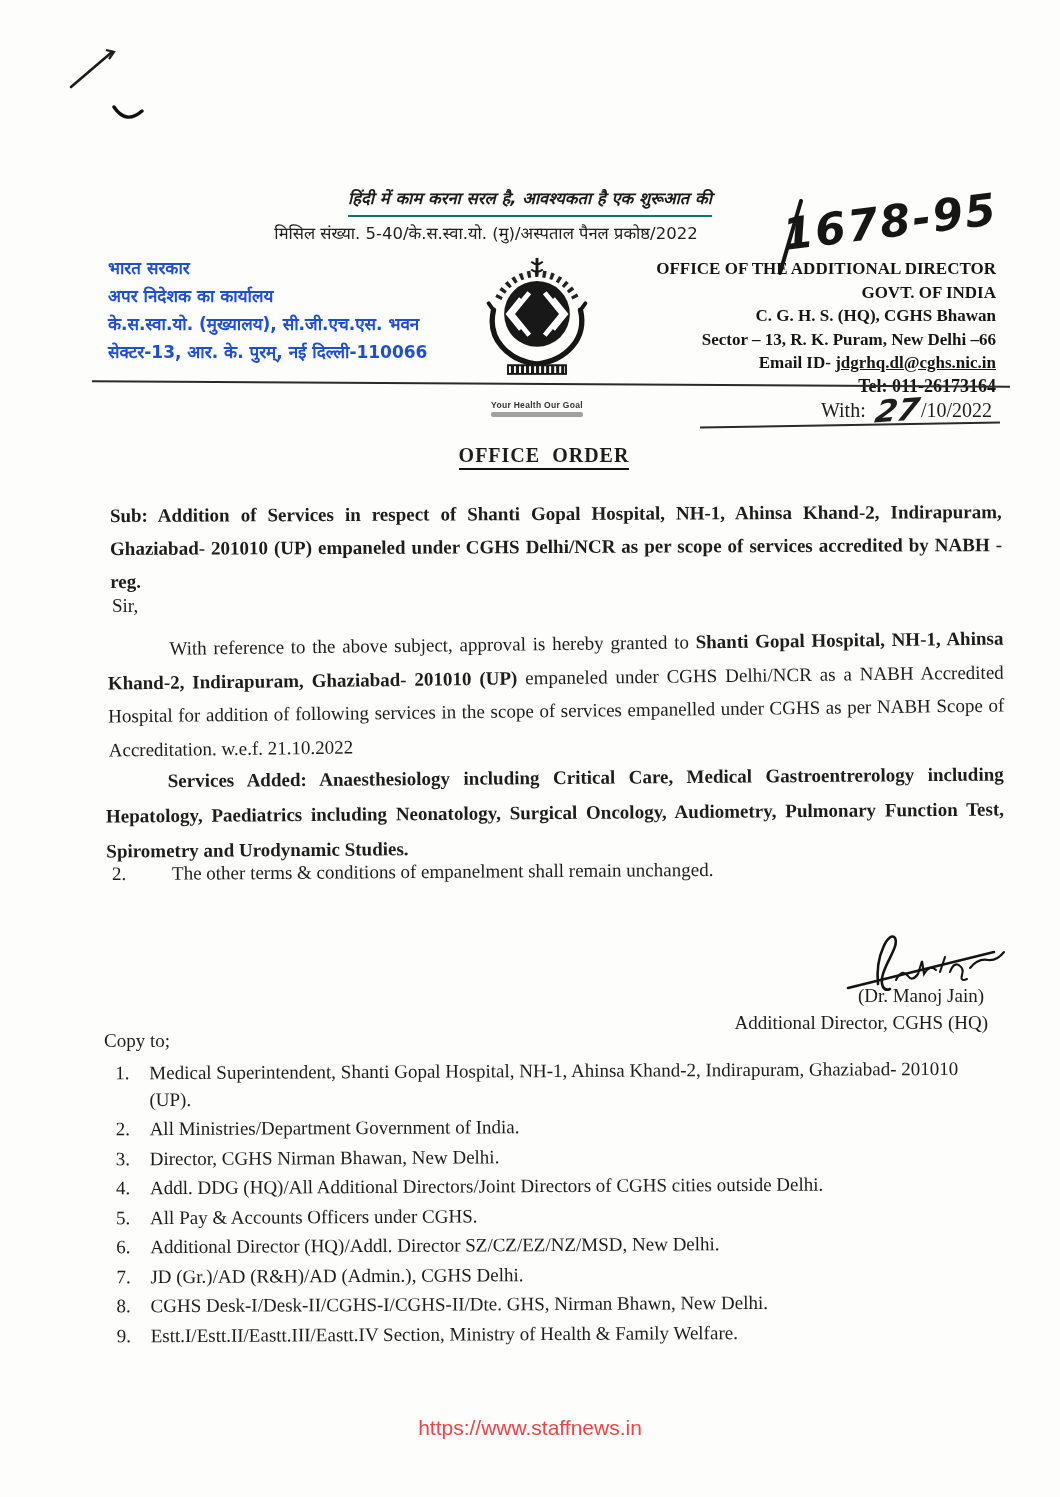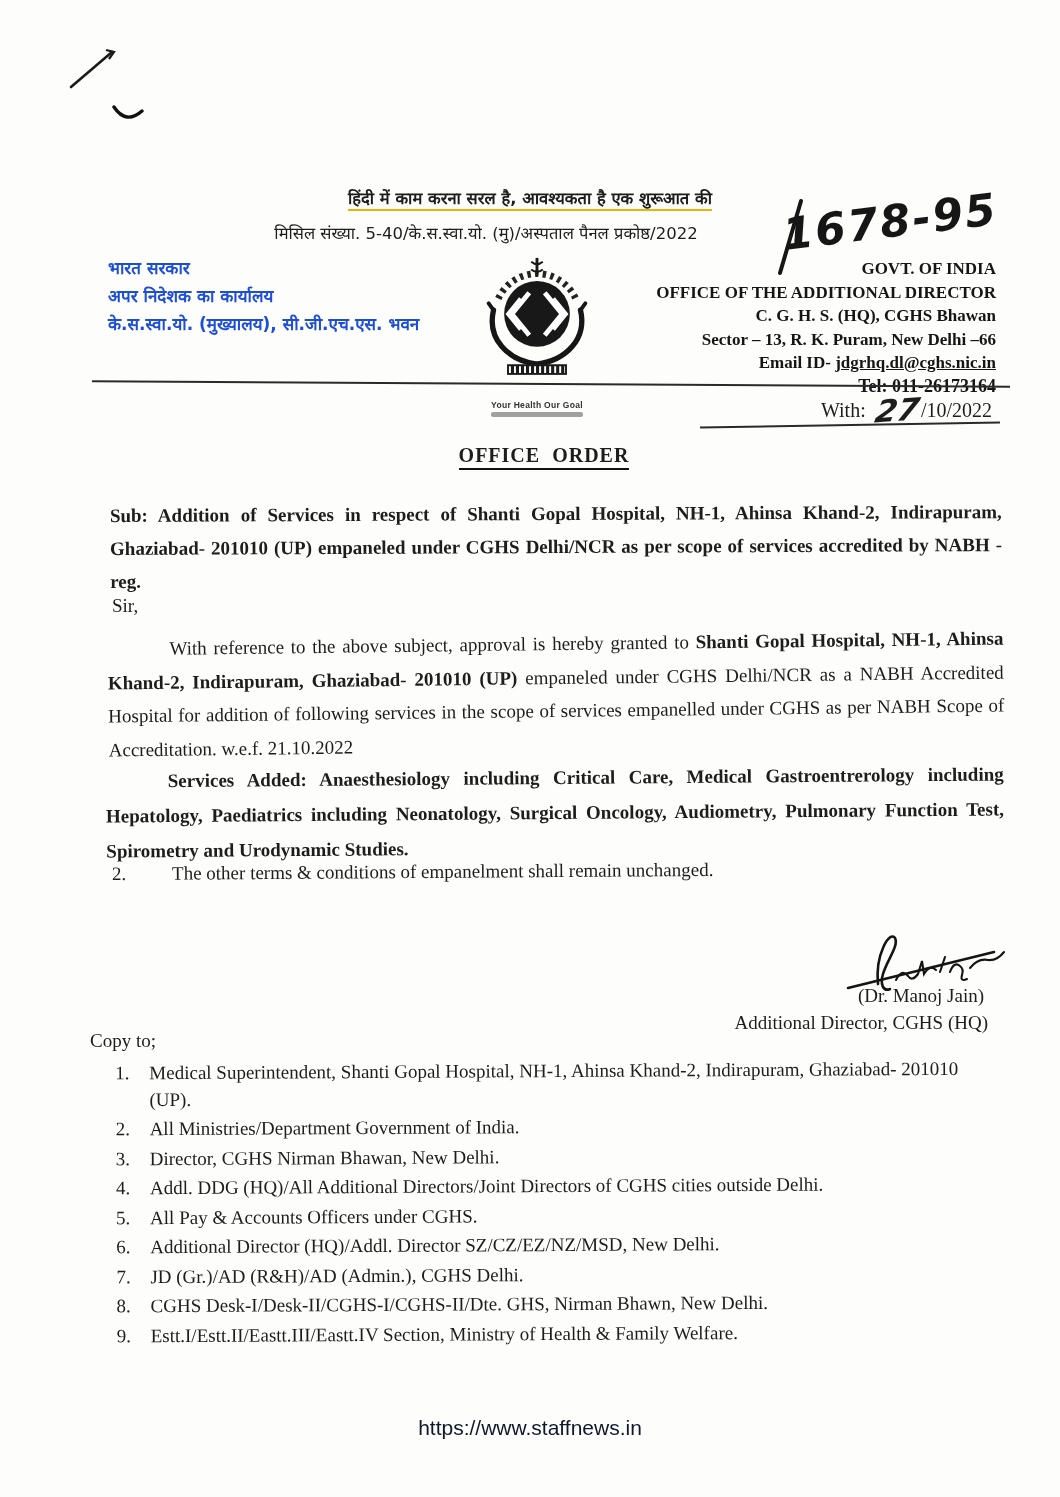--- a/index.html
+++ b/index.html
@@ -9,21 +9,21 @@
     font-family:"Liberation Serif", serif;
     color:#1d1d1d;
   }
   .abs{position:absolute;}
   .hindi{font-family:"DejaVu Sans","Liberation Sans",sans-serif;}
   .bold{font-weight:bold;}
   .center{text-align:center;}
   .just{text-align:justify;}
 
   .slogan{left:0;right:0;top:186px;font-size:16.5px;font-weight:bold;}
-  .slogan span{border-bottom:2px solid #eab308;padding-bottom:1px;}
+  .slogan span{border-bottom:2px solid #0f766e;padding-bottom:7px;font-style:italic;}
   .fileline{left:0;right:110px;top:221px;font-size:16.5px;margin-left:22px;}
   .diary{
     left:782px;top:196px;font-size:44px;font-weight:600;font-style:italic;
     font-family:"DejaVu Sans",sans-serif;letter-spacing:2px;
     transform:rotate(-7deg);white-space:nowrap;color:#161616;
   }
   .diary-slash{left:776px;top:198px;}
 
   .addr-hi{left:108px;top:254px;font-size:17px;line-height:28px;font-weight:bold;color:#1d4ed8;}
   .logo-block{left:478px;top:248px;width:118px;text-align:center;}
@@ -52,26 +52,26 @@
     transform:rotate(-.7deg);}
   .services{left:106px;width:898px;top:760px;font-size:19px;font-weight:bold;line-height:35px;
     text-indent:62px;transform:rotate(-.45deg);}
   .point2{left:112px;width:890px;top:860px;font-size:19px;display:flex;transform:rotate(-.4deg);}
   .point2 .num{width:60px;flex:none;}
 
   .sig-scribble{left:842px;top:924px;}
   .sig-name{right:76px;top:985px;font-size:19px;}
   .sig-desig{right:72px;top:1012px;font-size:19px;text-align:right;}
 
-  .copy-label{left:90px;top:1030px;font-size:19px;}
+  .copy-label{left:104px;top:1030px;font-size:19px;}
   .copy-list{left:116px;width:886px;top:1058px;font-size:19px;transform:rotate(-.3deg);}
   .copy-item{display:flex;line-height:26.5px;margin-bottom:3px;}
   .copy-item .num{width:34px;flex:none;}
 
-  .footer-url{left:0;right:0;top:1416px;font-size:21px;color:#0f172a;
+  .footer-url{left:0;right:0;top:1416px;font-size:21px;color:#ef4444;
     font-family:"Liberation Sans",sans-serif;text-align:center;}
 </style>
 </head>
 <body>
 
 <div class="abs" style="left:68px;top:46px;">
   <svg width="50" height="44" viewBox="0 0 50 44">
     <path d="M3,41 L44,6" stroke="#1b1b1b" stroke-width="2.6" fill="none" stroke-linecap="round"></path>
     <path d="M38,4 l8,2 l-5,7" stroke="#1b1b1b" stroke-width="2.2" fill="none"></path>
   </svg>
@@ -91,20 +91,21 @@
   <svg width="28" height="78" viewBox="0 0 28 78">
     <path d="M25,3 L4,75" stroke="#161616" stroke-width="4" fill="none" stroke-linecap="round"></path>
   </svg>
 </div>
 <div class="abs diary">1678-95</div>
 
 <div class="abs hindi addr-hi">
   <div>भारत सरकार</div>
   <div>अपर निदेशक का कार्यालय</div>
   <div>के.स.स्वा.यो. (मुख्यालय), सी.जी.एच.एस. भवन</div>
+  <div>सेक्टर-13, आर. के. पुरम्, नई दिल्ली-110066</div>
 </div>
 
 <div class="abs logo-block">
   <svg width="116" height="130" viewBox="0 0 120 134">
     <path d="M20,52 A44,44 0 0 1 100,52" fill="none" stroke="#232323" stroke-width="7" stroke-dasharray="3.5 4.5"></path>
     <path d="M60,10 v18" stroke="#1a1a1a" stroke-width="3"></path>
     <path d="M54,14 q6,5 12,0 M54,22 q6,5 12,0" stroke="#1a1a1a" stroke-width="2" fill="none"></path>
     <circle cx="60" cy="68" r="34" fill="#181818"></circle>
     <path d="M52,46 L34,68 L52,90" stroke="#fff" stroke-width="5" fill="none"></path>
     <path d="M43,52 L30,68 L43,84" stroke="#fff" stroke-width="4" fill="none"></path>
@@ -114,22 +115,22 @@
     <path d="M105,64 C112,94 90,116 60,120" stroke="#161616" stroke-width="5.5" fill="none" stroke-linecap="round"></path>
     <path d="M15,64 l-5,-7 M105,64 l5,-7" stroke="#161616" stroke-width="4" fill="none" stroke-linecap="round"></path>
     <rect x="29" y="120" width="62" height="11" fill="#1a1a1a"></rect>
     <line x1="31" y1="125.5" x2="89" y2="125.5" stroke="#fff" stroke-width="7" stroke-dasharray="2 3.2"></line>
   </svg>
   <div class="logo-caption">Your Health Our Goal</div>
   <div class="logo-smudge"></div>
 </div>
 
 <div class="abs addr-en">
+  <div>OFFICE OF THE ADDITIONAL DIRECTOR</div>
   <div>GOVT. OF INDIA</div>
-  <div>OFFICE OF THE ADDITIONAL DIRECTOR</div>
   <div>C. G. H. S.  (HQ), CGHS Bhawan</div>
   <div>Sector – 13, R. K. Puram, New Delhi –66</div>
   <div>
     <span>Email ID- </span><span class="email-val">jdgrhq.dl@cghs.nic.in</span>
   </div>
   <div class="tel-line">Tel: 011-26173164</div>
 </div>
 
 <div class="abs header-rule"></div>
 

